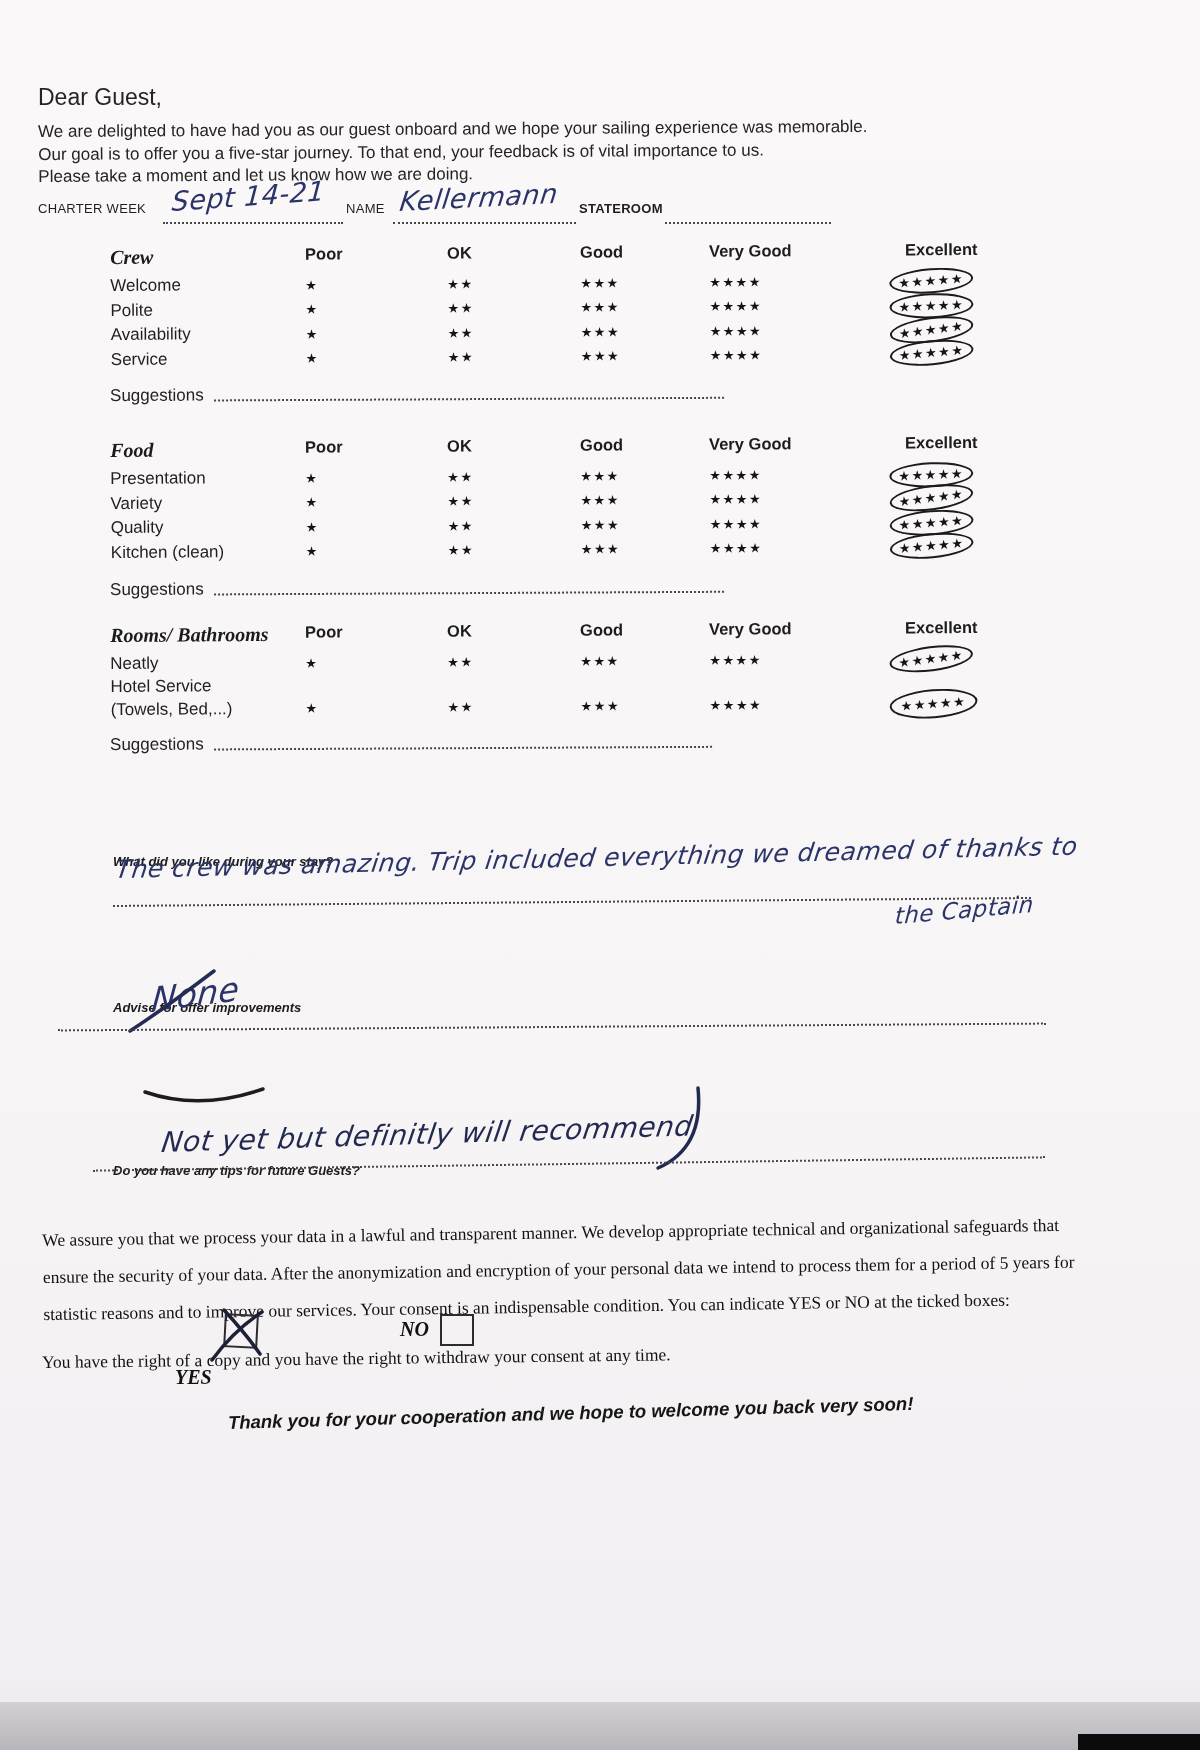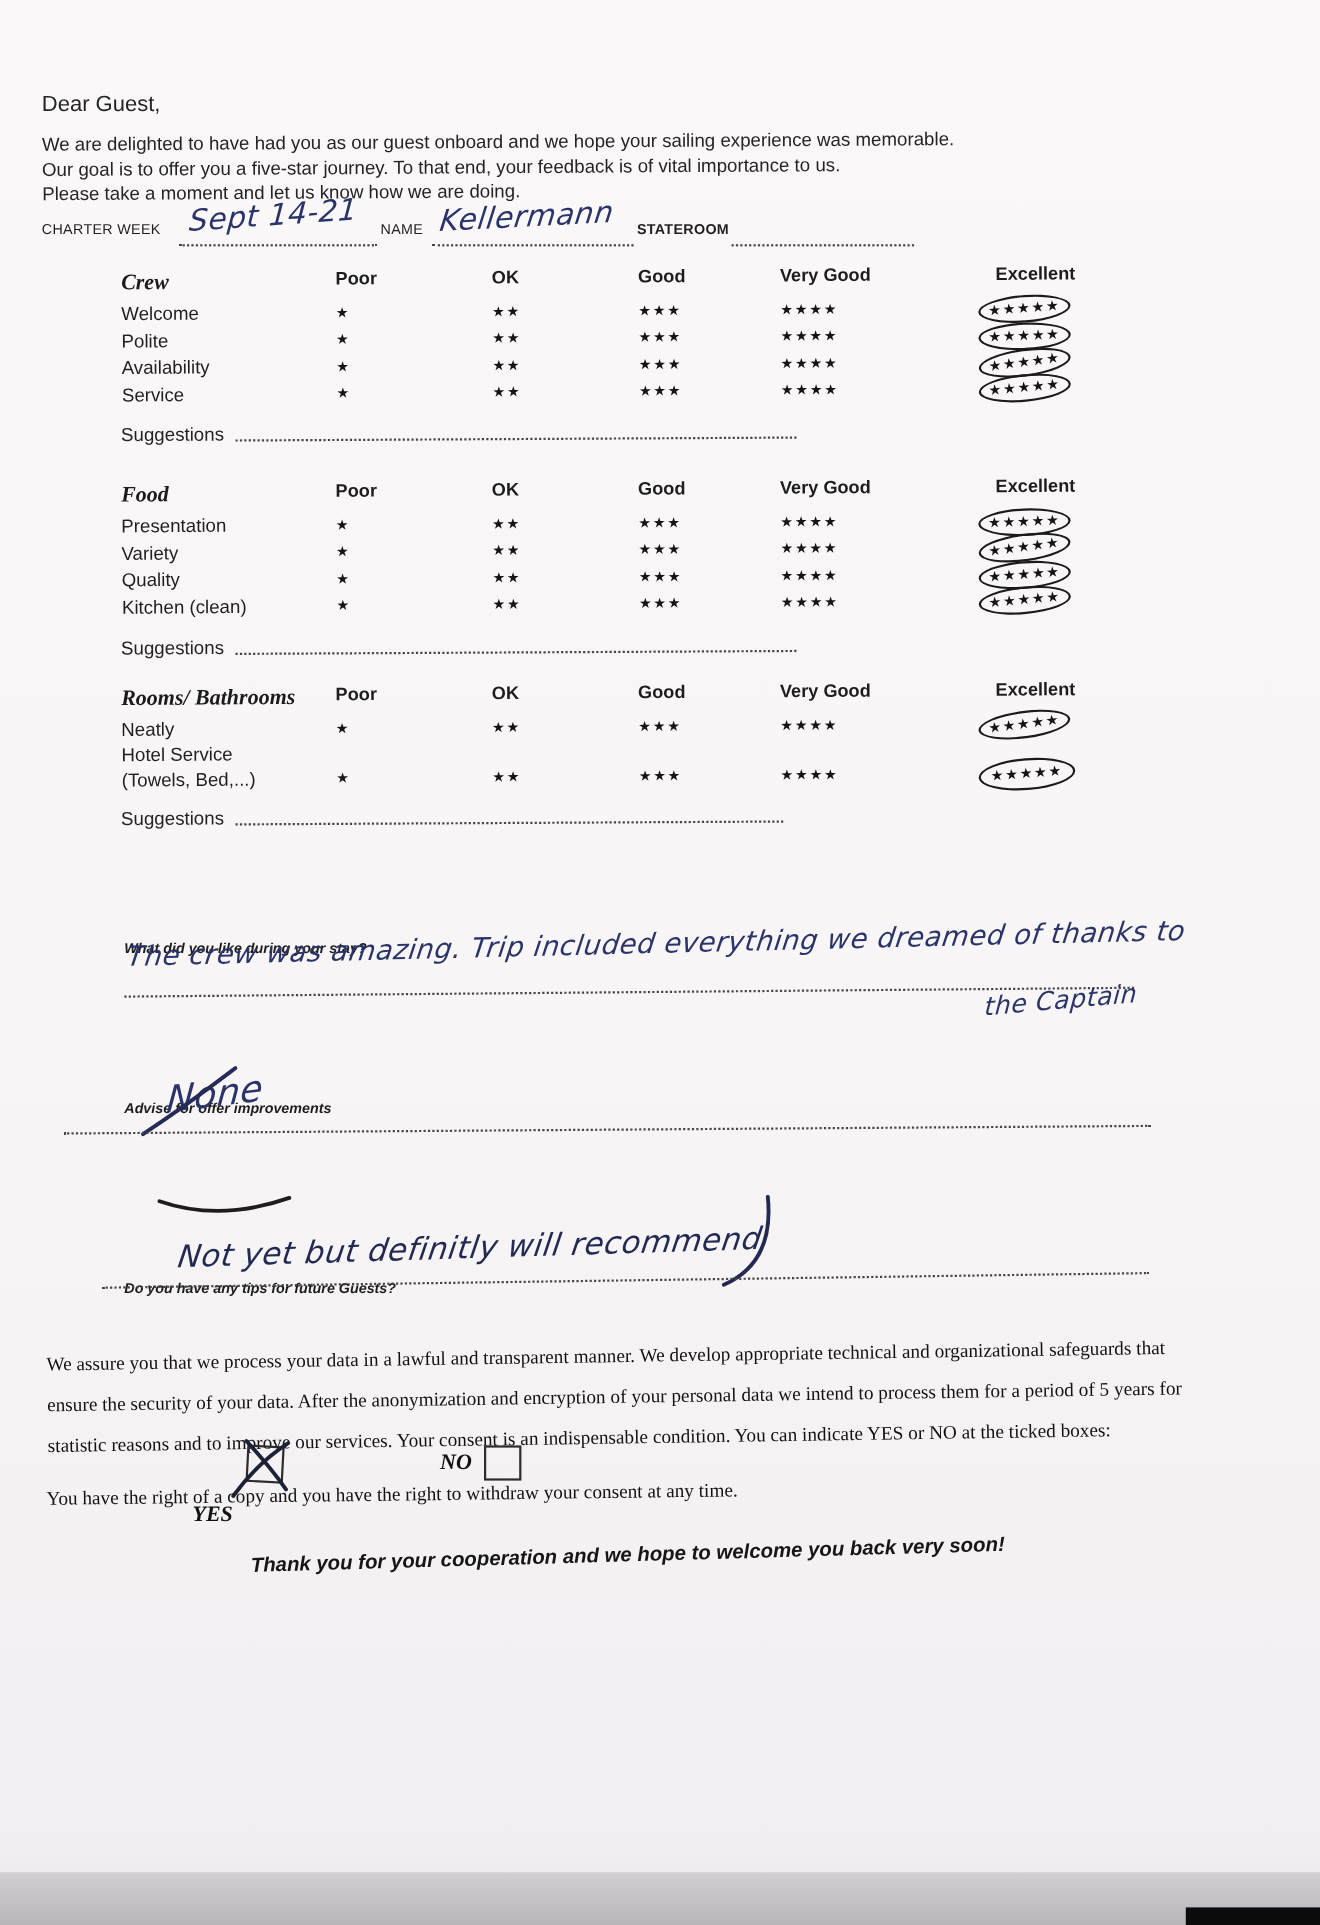--- a/index.html
+++ b/index.html
@@ -4,21 +4,21 @@
 <style>
   html,body{margin:0;padding:0;background:#888;}
   .paper{
     position:relative;width:1200px;height:1750px;overflow:hidden;
     background:linear-gradient(180deg,#fbf8fa 0%,#f8f5f7 55%,#f2eff2 96%,#e7e4e8 100%);
     font-family:"Liberation Sans",sans-serif;color:#232323;
   }
   .abs{position:absolute;}
   .title{top:6px;left:0;width:100%;text-align:center;font-size:54px;font-weight:700;color:#101010;letter-spacing:0;}
   .body-txt{font-size:17px;color:#242424;}
-  .salutation{left:38px;top:84px;font-size:20px;}
+  .salutation{left:38px;top:84px;font-size:23px;}
   .intro{left:38px;top:121px;line-height:22.5px;transform:rotate(-0.35deg);transform-origin:left top;}
   .fieldlbl{font-size:13px;letter-spacing:.3px;color:#1f1f1f;}
   .dotline{height:0;border-bottom:2px dotted #474747;}
   .hand{font-family:"DejaVu Sans",sans-serif;font-style:italic;color:#2b3468;transform-origin:left center;letter-spacing:.5px;white-space:nowrap;}
   
   .tsec{position:absolute;left:110px;transform:rotate(-0.4deg);transform-origin:left top;}
   .trow{display:flex;align-items:center;}
   .thead{height:28px;align-items:flex-start;}
   .r24{height:24.5px;}.r20{height:20px;}.r26{height:26px;}
   .c0{width:195px;}.c1{width:130px;}.c2{width:133px;margin-left:12px;}.c3{width:129px;}.c4{width:178px;}.c5{width:168px;}

